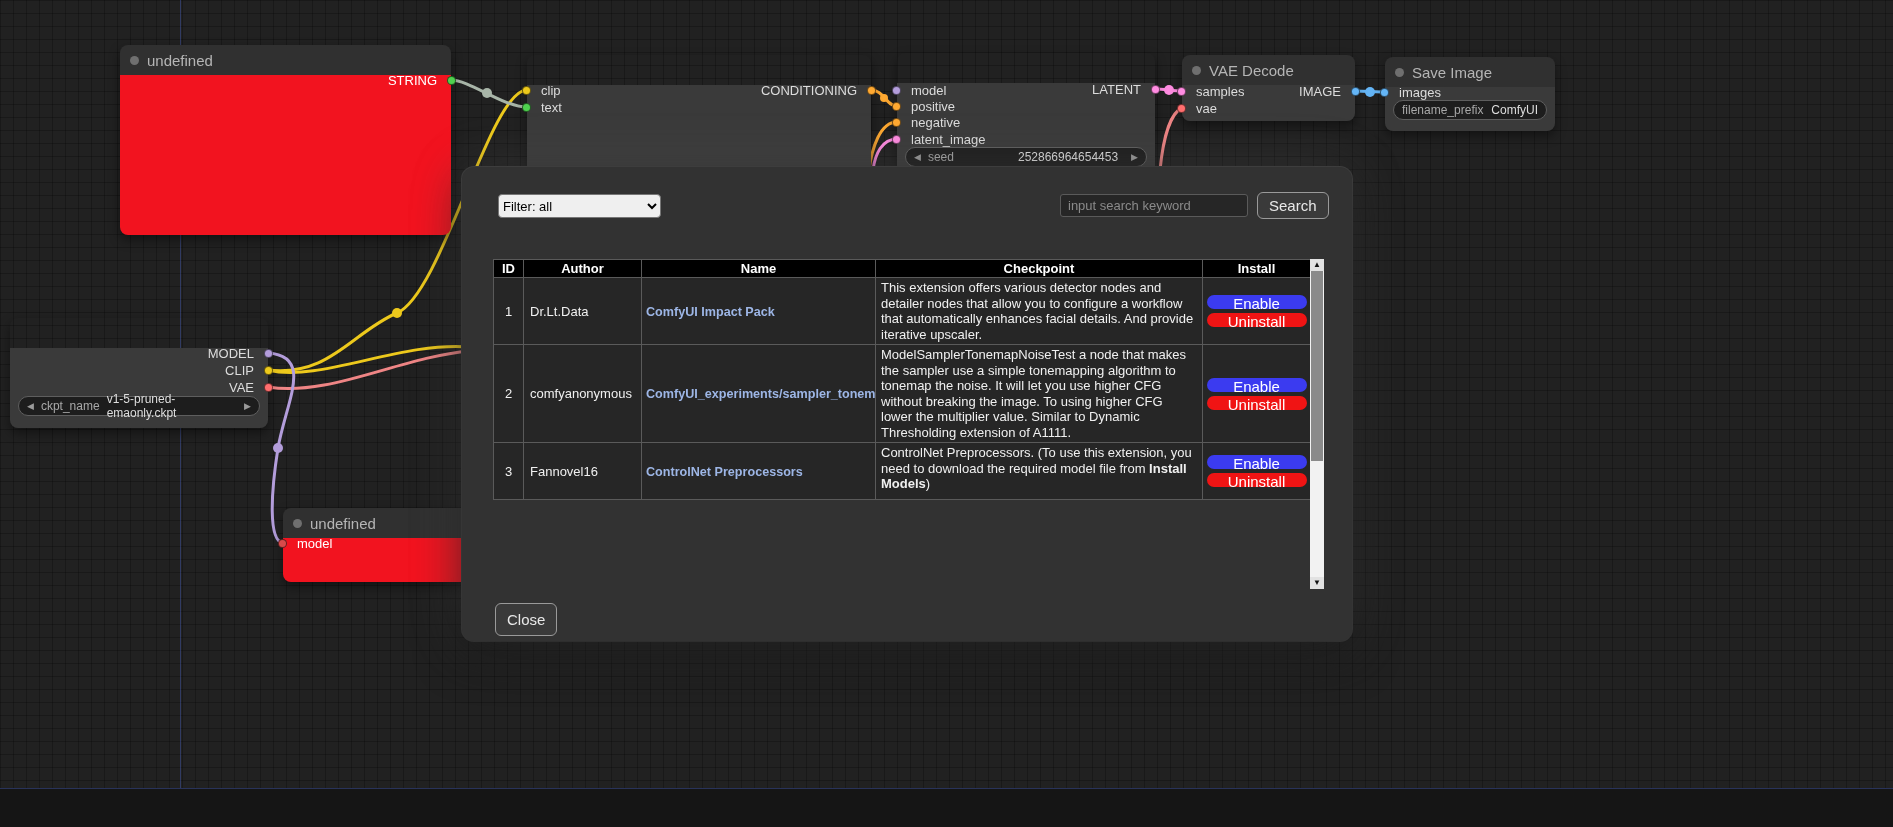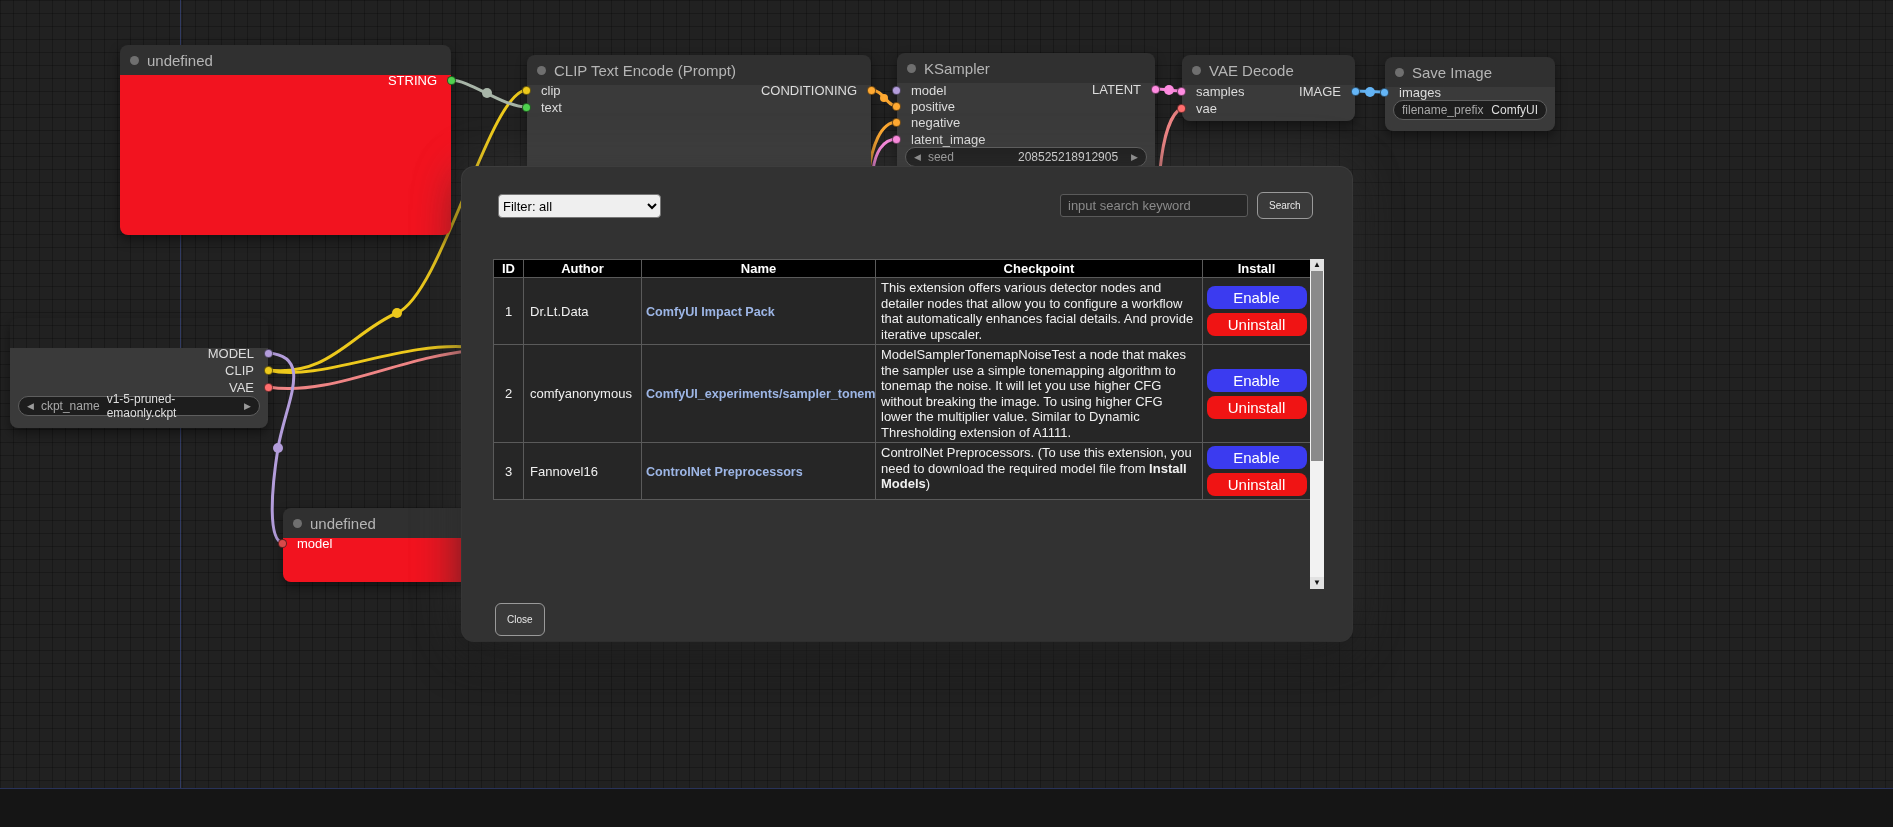--- a/index.html
+++ b/index.html
@@ -49,21 +49,21 @@
   .modal { position:absolute; left:462px; top:167px; width:890px; height:474px;
     background:#323232; border-radius:12px; z-index:10;
     box-shadow:0 0 55px rgba(190,190,190,0.18), 0 12px 45px rgba(0,0,0,0.65), 0 0 0 1px #3e3e3e; }
   .filter-select { position:absolute; left:36px; top:27px; width:163px; height:24px;
     font-size:13px; font-family:"Liberation Sans",sans-serif; border-radius:4px; }
   .search-input { position:absolute; left:598px; top:27px; width:188px; height:23px;
     background:#262626; border:1px solid #5a5a5a; border-radius:3px; color:#cfcfcf;
     padding:8px 7px; font-size:13px; font-family:"Liberation Sans",sans-serif; }
   .search-input::placeholder { color:#8a8a8a; }
   .ui-btn { background:#3a3a3a; border:1px solid #9a9a9a; border-radius:6px;
-    color:#e8e8e8; font-size:10px; padding:2px 11px; font-family:"Liberation Sans",sans-serif;text-align:center; }
+    color:#e8e8e8; font-size:15px; padding:2px 11px; font-family:"Liberation Sans",sans-serif;text-align:center; }
   .search-btn { position:absolute; left:795px; top:25px; height:27px; }
   .close-btn { position:absolute; left:33px; top:436px; height:33px; }
 
   .table-wrap { position:absolute; left:31px; top:58px; width:831px; height:330px;margin-top:34px; }
   table.ext-table { border-collapse:collapse; width:817px; table-layout:fixed; }
   .ext-table th, .ext-table td { border:1px solid #5a5a5a; }
   .ext-table th { background:#000; color:#fff; font-size:13px; font-weight:bold; height:18px; padding:1px 3px; }
   .ext-table td { background:#262626; color:#f0f0f0; font-size:13px; vertical-align:middle; }
   .ext-table col.c-id{width:30px} .ext-table col.c-author{width:118px}
   .ext-table col.c-name{width:234px} .ext-table col.c-desc{width:327px}
@@ -71,21 +71,21 @@
   .ext-table tbody tr:nth-child(1){height:64px}
   .ext-table tbody tr:nth-child(2){height:76px}
   .ext-table tbody tr:nth-child(3){height:57px}
   td.cell-id { text-align:center; }
   td.cell-author { padding:2px 6px; }
   td.cell-name { padding:2px 4px; white-space:nowrap; overflow:hidden; }
   td.cell-desc { padding:2px 5px; vertical-align:top; line-height:15.5px; }
   a.name-link { color:#9db6e6; font-weight:bold; font-size:12.6px; text-decoration:none; cursor:pointer; }
   td.cell-install { text-align:center; }
   .btn-stack { display:flex; flex-direction:column; align-items:center; gap:4px; }
-  .btn-enable, .btn-uninstall { width:100px; height:23px; border:none; border-radius:8px;
+  .btn-enable, .btn-uninstall { width:100px; height:14px; border:none; border-radius:8px;
     color:#fff; font-size:15px; font-family:"Liberation Sans",sans-serif; cursor:pointer; }
   .btn-enable { background:#3b3bf0; }
   .btn-uninstall { background:#f01414; }
 
   .vscroll { position:absolute; left:817px; top:0; width:14px; height:330px; background:#f2f2f2; }
   .scroll-arrow { position:absolute; left:0; width:14px; height:12px; font-size:8px;
     line-height:12px; text-align:center; color:#111; background:#e2e2e2; }
   .scroll-arrow.up { top:0; } .scroll-arrow.down { bottom:0; }
   .scroll-thumb { position:absolute; left:1px; width:12px; top:12px; height:190px; background:#8a8a8a; }
 </style>
@@ -122,44 +122,36 @@
     <span>undefined</span>
   </div>
   <div class="slot out" style="top:27px">
     <span class="slot-label" style="color:#fff">STRING</span>
     <span class="dot" style="background:#4fd14f"></span>
   </div>
 </div>
 
 <div class="node" style="left:527px;top:55px;width:344px;height:140px">
   <div class="node-body"></div>
-  <div class="node-title">
-    <span class="collapse-dot"></span>
-    <span>CLIP Text Encode (Prompt)</span>
-  </div>
   <div class="slot in" style="top:27px">
     <span class="dot" style="background:#edc91c"></span>
     <span class="slot-label">clip</span>
   </div>
   <div class="slot in" style="top:44px">
     <span class="dot" style="background:#4fd14f"></span>
     <span class="slot-label">text</span>
   </div>
   <div class="slot out" style="top:27px">
     <span class="slot-label">CONDITIONING</span>
     <span class="dot" style="background:#ffa931"></span>
   </div>
 </div>
 
 <div class="node" style="left:897px;top:53px;width:258px;height:130px">
   <div class="node-body"></div>
-  <div class="node-title">
-    <span class="collapse-dot"></span>
-    <span>KSampler</span>
-  </div>
   <div class="slot in" style="top:29px">
     <span class="dot" style="background:#b39ddb"></span>
     <span class="slot-label">model</span>
   </div>
   <div class="slot in" style="top:45px">
     <span class="dot" style="background:#ffa931"></span>
     <span class="slot-label">positive</span>
   </div>
   <div class="slot in" style="top:61px">
     <span class="dot" style="background:#ffa931"></span>
@@ -169,21 +161,21 @@
     <span class="dot" style="background:#ff8ce1"></span>
     <span class="slot-label">latent_image</span>
   </div>
   <div class="slot out" style="top:28px">
     <span class="slot-label">LATENT</span>
     <span class="dot" style="background:#ff8ce1"></span>
   </div>
   <div class="widget" style="top:94px">
     <span class="w-arrow">◀</span>
     <span class="w-label">seed</span>
-    <span class="w-value">208525218912905</span>
+    <span class="w-value">252866964654453</span>
     <span class="w-arrow right">▶</span>
   </div>
 </div>
 
 <div class="node" style="left:1182px;top:55px;width:173px;height:66px">
   <div class="node-body"></div>
   <div class="node-title">
     <span class="collapse-dot"></span>
     <span>VAE Decode</span>
   </div>

